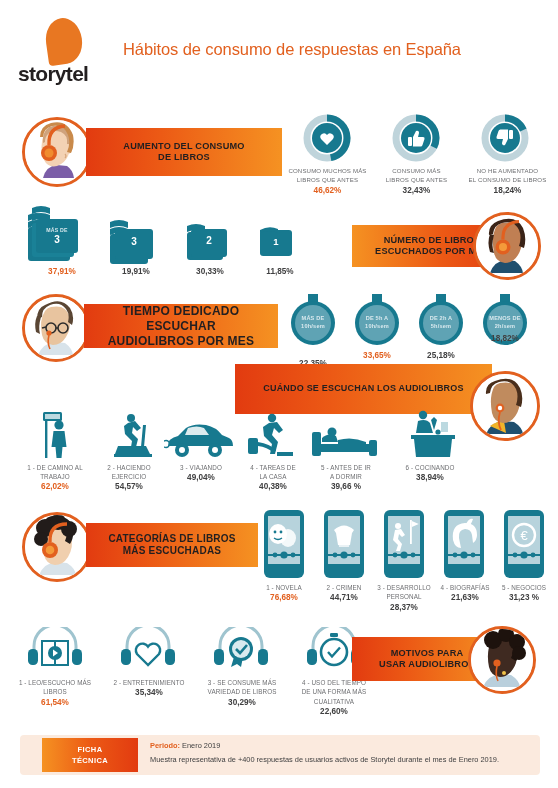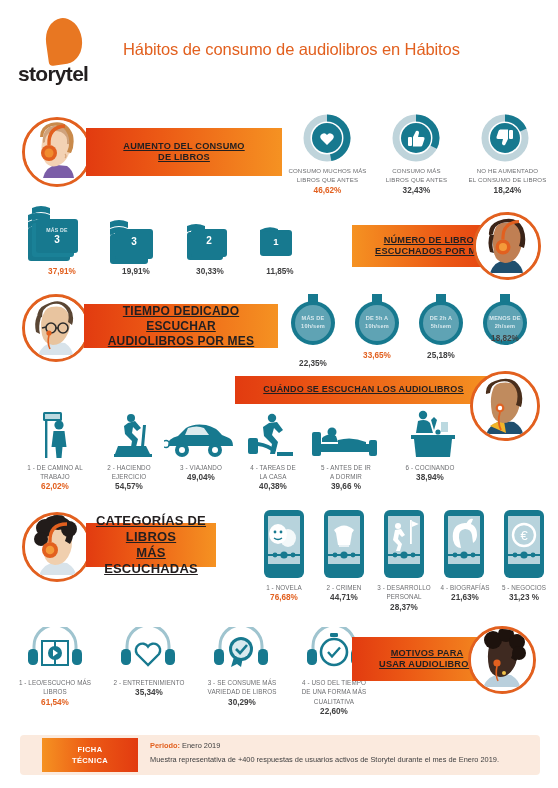--- a/index.html
+++ b/index.html
@@ -35,21 +35,21 @@
   .banner {
     position: absolute;
     background: linear-gradient(90deg, #e23b10 0%, #ec5a15 38%, #f59222 100%);
     display: flex; align-items: center; justify-content: center;
     color: #231f20; font-weight: bold; text-align: center;
     line-height: 1.25; letter-spacing: 0.2px;
   }
   .banner.rev {
     background: linear-gradient(90deg, #f59222 0%, #ec5a15 55%, #e23b10 100%);
   }
-  .banner .btxt { padding: 0 10px; text-decoration: underline; }
+  .banner .btxt { padding: 0 10px; }
 
   
   .avatar {
     position: absolute; border-radius: 50%;
     border: 3px solid #e2601f; background: #ffffff;
     overflow: hidden;
   }
   .avatar svg { display: block; }
 
   
@@ -109,21 +109,21 @@
 </head>
 <body>
 
 <div class="page">
 
   <div class="header">
     <div class="logo-wrap">
       <div class="logo-drop"></div>
       <div class="logo-text">storytel</div>
     </div>
-    <div class="header-title">Hábitos de consumo de audiolibros en Hábitos</div>
+    <div class="header-title">Hábitos de consumo de respuestas en España</div>
   </div>
 
   <div class="avatar" style="left:22px; top:117px; width:70px; height:70px;">
     <svg width="64" height="64" viewBox="0 0 64 64">
       <circle cx="32" cy="32" r="32" fill="#fff"></circle>
       <path d="M18 58 q3-12 14-13 l10 1 q6 4 7 12 z" fill="#7b5ea7"></path>
       <path d="M24 8 q14-4 20 8 q4 10 -1 20 q-3 7 -11 10 q-9 2 -13-6 q-5-14 0-26 q1-4 5-6z" fill="#f3d2b4"></path>
       <path d="M24 7 q16-5 21 9 q1 5 0 9 l-3-1 q1-9 -6-12 q-8-3 -13 2 q-3 3 -3 8 l-2 1 q-1-11 6-16z" fill="#cfa27c"></path>
       <path d="M42 24 q5 0 5 5 q0 5-5 5z" fill="#f3d2b4"></path>
       <path d="M26 3 q16-4 22 12 q2 10 -2 18 l-4-1 q4-9 1-17 q-4-11 -16-9 q-8 2 -9 11 l-3 0 q0-11 11-14z" fill="#c98a4b"></path>
@@ -326,21 +326,21 @@
       <div>MENOS DE</div>
       <div>2h/sem</div>
     </div>
   </div>
 
   <div class="pct" style="left:285px; top:351px; width:56px;margin-top:8px;">22,35%</div>
   <div class="pct hl" style="left:349px; top:351px; width:56px;">33,65%</div>
   <div class="pct" style="left:413px; top:351px; width:56px;">25,18%</div>
   <div class="pct" style="left:477px; top:334px; width:56px;">18,82%</div>
 
-  <div class="banner" style="left:235px; top:376px; width:257px; height:28px; font-size:9px;">
+  <div class="banner" style="left:235px; top:364px; width:257px; height:50px; font-size:9px;">
     <div class="btxt">
       <div>CUÁNDO SE ESCUCHAN LOS AUDIOLIBROS</div>
     </div>
   </div>
   <div class="avatar" style="left:470px; top:371px; width:70px; height:70px;">
     <svg width="64" height="64" viewBox="0 0 64 64">
       <circle cx="32" cy="32" r="32" fill="#fff"></circle>
       <path d="M13 60 q5-12 17-13 l11 1 q8 5 9 12z" fill="#1f4f6e"></path>
       <path d="M17 52 q7-5 14-5 l2 12 z" fill="#f0b429"></path>
       <path d="M27 9 q16-3 19 10 q3 12 -3 22 q-5 8 -13 8 q-9-1 -11-10 q-3-16 2-26 q2-3 6-4z" fill="#c08b5e"></path>
@@ -465,21 +465,21 @@
       <path d="M18 8 q4-9 16-7 q13 2 14 14 q1 8 -3 14 l-5-3 q3-7 1-13 q-4-10 -15-7 q-7 2 -7 10z" fill="#221c1a"></path>
       <circle cx="20" cy="13" r="9" fill="#221c1a"></circle>
       <circle cx="33" cy="7" r="8" fill="#221c1a"></circle>
       <circle cx="44" cy="14" r="8" fill="#221c1a"></circle>
       <circle cx="16" cy="24" r="7" fill="#221c1a"></circle>
       <circle cx="25" cy="35" r="8" fill="#e2601f"></circle>
       <circle cx="25" cy="35" r="4.3" fill="#f49a3a"></circle>
       <path d="M25 27 q-1-18 17-18" stroke="#e2601f" stroke-width="3.4" fill="none"></path>
     </svg>
   </div>
-  <div class="banner" style="left:86px; top:523px; width:130px; height:44px; font-size:13px;">
+  <div class="banner" style="left:86px; top:523px; width:172px; height:44px; font-size:10px;">
     <div class="btxt">
       <div>CATEGORÍAS DE LIBROS</div>
       <div>MÁS ESCUCHADAS</div>
     </div>
   </div>
 
   <div class="phone" style="left:262px; top:508px;">
     <svg width="44" height="72" viewBox="0 0 44 72">
       <rect x="2" y="2" width="40" height="68" rx="6" fill="#17798f"></rect>
       <rect x="6" y="8" width="32" height="48" fill="#b7d3dc"></rect>

